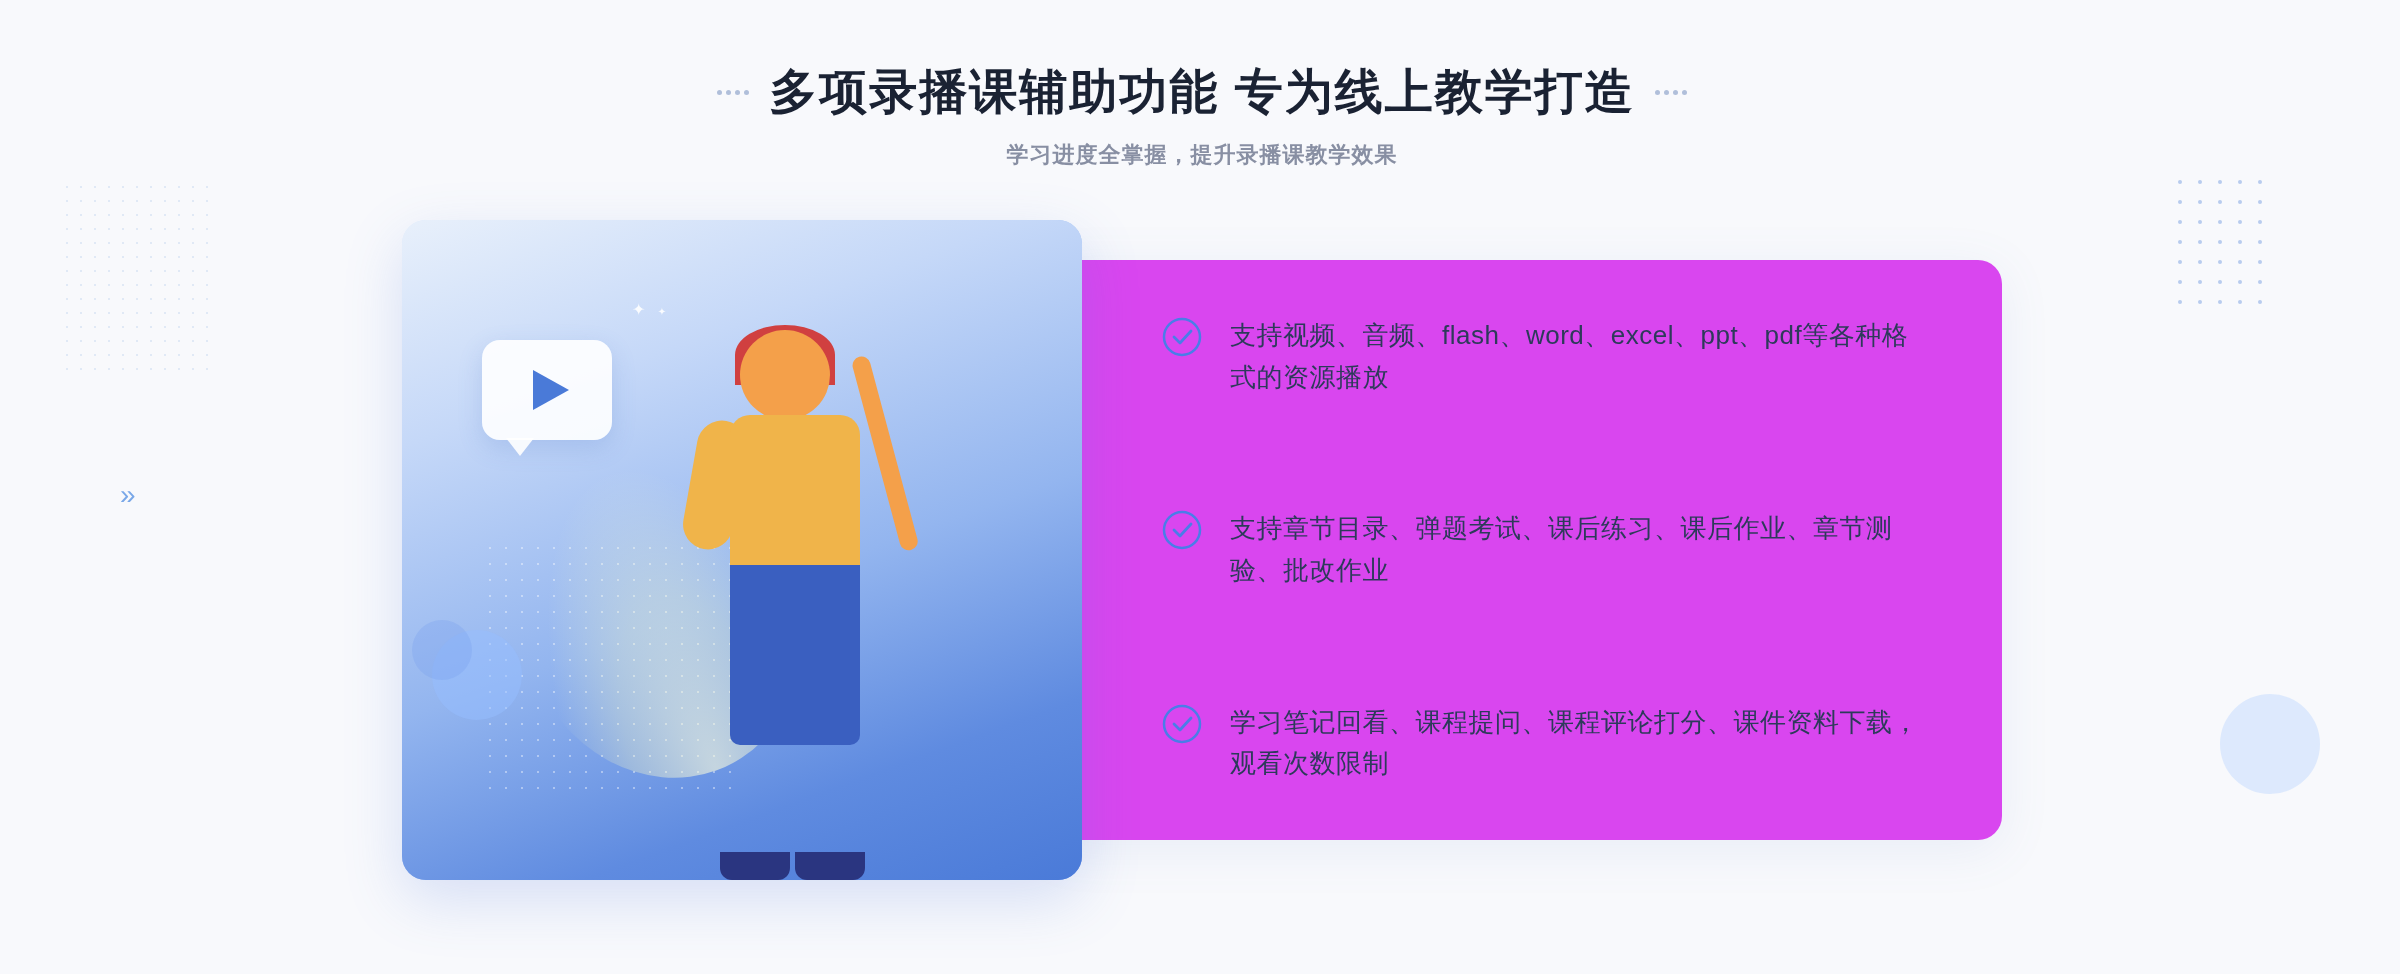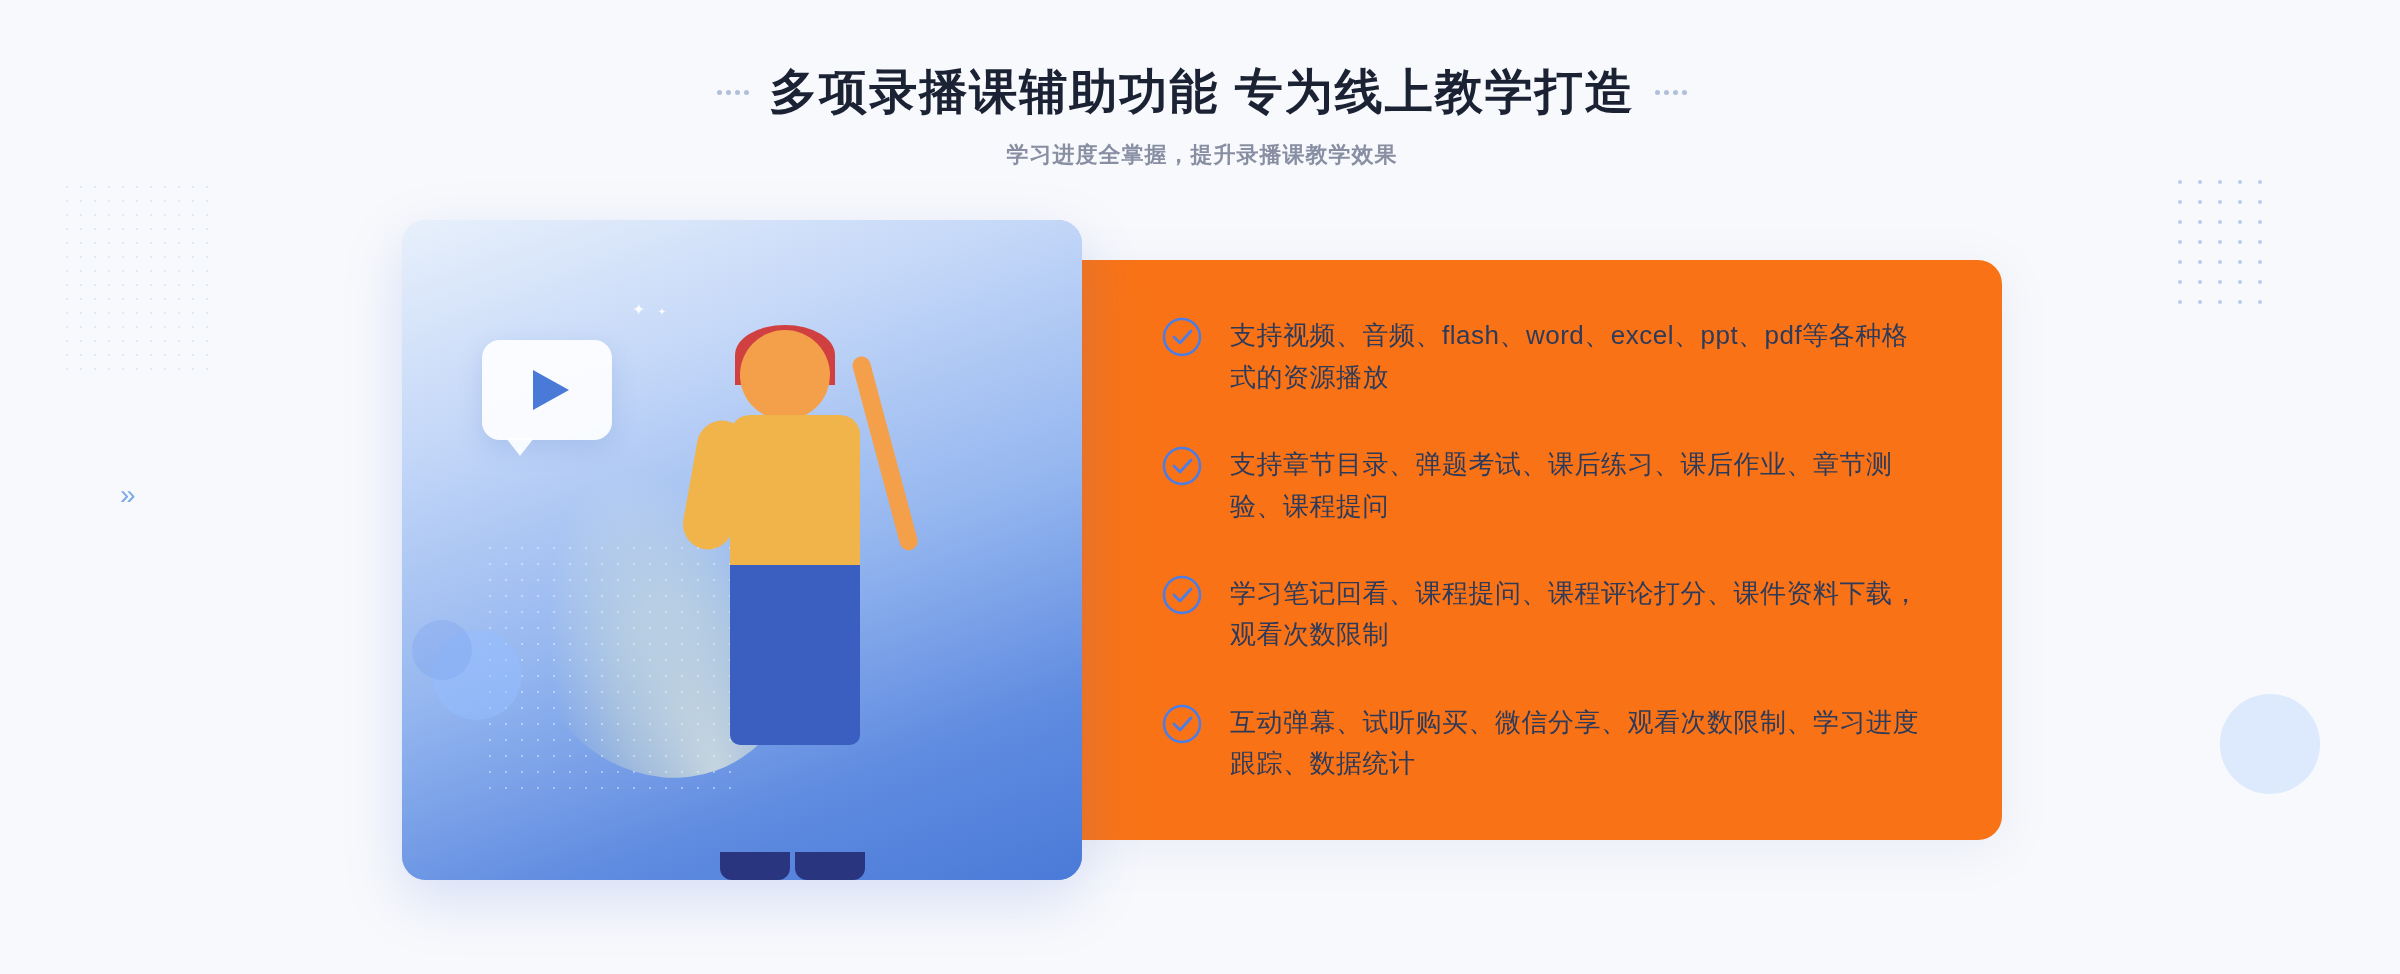--- a/index.html
+++ b/index.html
@@ -305,21 +305,21 @@
       left: 10px;
       width: 60px;
       height: 60px;
       background: rgba(120, 160, 240, 0.3);
       border-radius: 50%;
     }
 
     
     .feature-panel {
       flex: 1;
-      background: #f97316;
+      background: #d946ef;
       border-radius: 0 24px 24px 0;
       margin-left: -30px;
       padding: 55px 80px 55px 110px;
       height: 580px;
       display: flex;
       flex-direction: column;
       justify-content: space-between;
       box-shadow: 0 10px 50px rgba(100,130,200,0.1);
       position: relative;
       z-index: 1;
@@ -548,42 +548,33 @@
         <span class="feature-text">支持视频、音频、flash、word、excel、ppt、pdf等各种格式的资源播放</span>
       </div>
 
       <div class="feature-item">
         <div class="check-icon">
           <svg viewBox="0 0 40 40" fill="none" xmlns="http://www.w3.org/2000/svg">
             <circle cx="20" cy="20" r="18" stroke="#4a7de8" stroke-width="2.5" fill="none"></circle>
             <polyline points="12,20 18,26 29,14" stroke="#4a7de8" stroke-width="2.8" stroke-linecap="round" stroke-linejoin="round" fill="none"></polyline>
           </svg>
         </div>
-        <span class="feature-text">支持章节目录、弹题考试、课后练习、课后作业、章节测验、课程提问</span>
+        <span class="feature-text">支持章节目录、弹题考试、课后练习、课后作业、章节测验、批改作业</span>
       </div>
 
       <div class="feature-item">
         <div class="check-icon">
           <svg viewBox="0 0 40 40" fill="none" xmlns="http://www.w3.org/2000/svg">
             <circle cx="20" cy="20" r="18" stroke="#4a7de8" stroke-width="2.5" fill="none"></circle>
             <polyline points="12,20 18,26 29,14" stroke="#4a7de8" stroke-width="2.8" stroke-linecap="round" stroke-linejoin="round" fill="none"></polyline>
           </svg>
         </div>
         <span class="feature-text">学习笔记回看、课程提问、课程评论打分、课件资料下载，观看次数限制</span>
       </div>
 
-      <div class="feature-item">
-        <div class="check-icon">
-          <svg viewBox="0 0 40 40" fill="none" xmlns="http://www.w3.org/2000/svg">
-            <circle cx="20" cy="20" r="18" stroke="#4a7de8" stroke-width="2.5" fill="none"></circle>
-            <polyline points="12,20 18,26 29,14" stroke="#4a7de8" stroke-width="2.8" stroke-linecap="round" stroke-linejoin="round" fill="none"></polyline>
-          </svg>
-        </div>
-        <span class="feature-text">互动弹幕、试听购买、微信分享、观看次数限制、学习进度跟踪、数据统计</span>
-      </div>
 
     </div>
 
   </div>
 
   <div class="semicircle-deco"></div>
 
 </div>
 
 </body></html>

